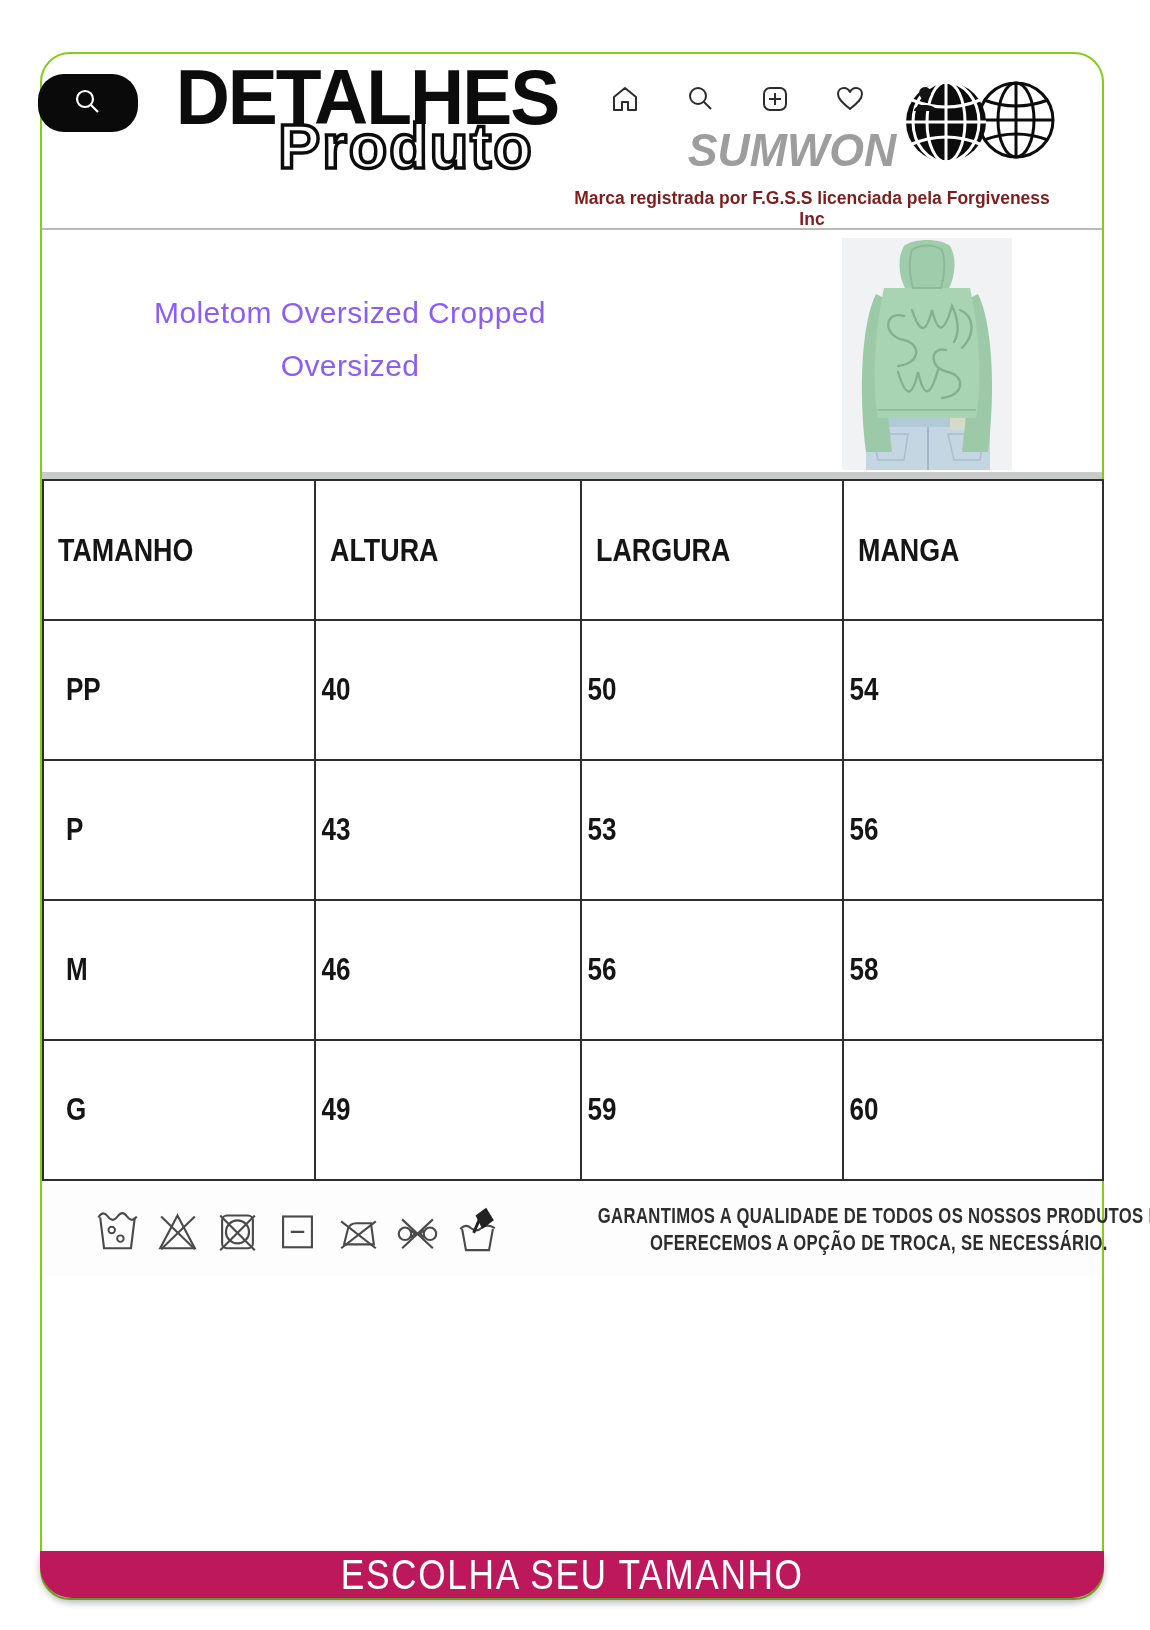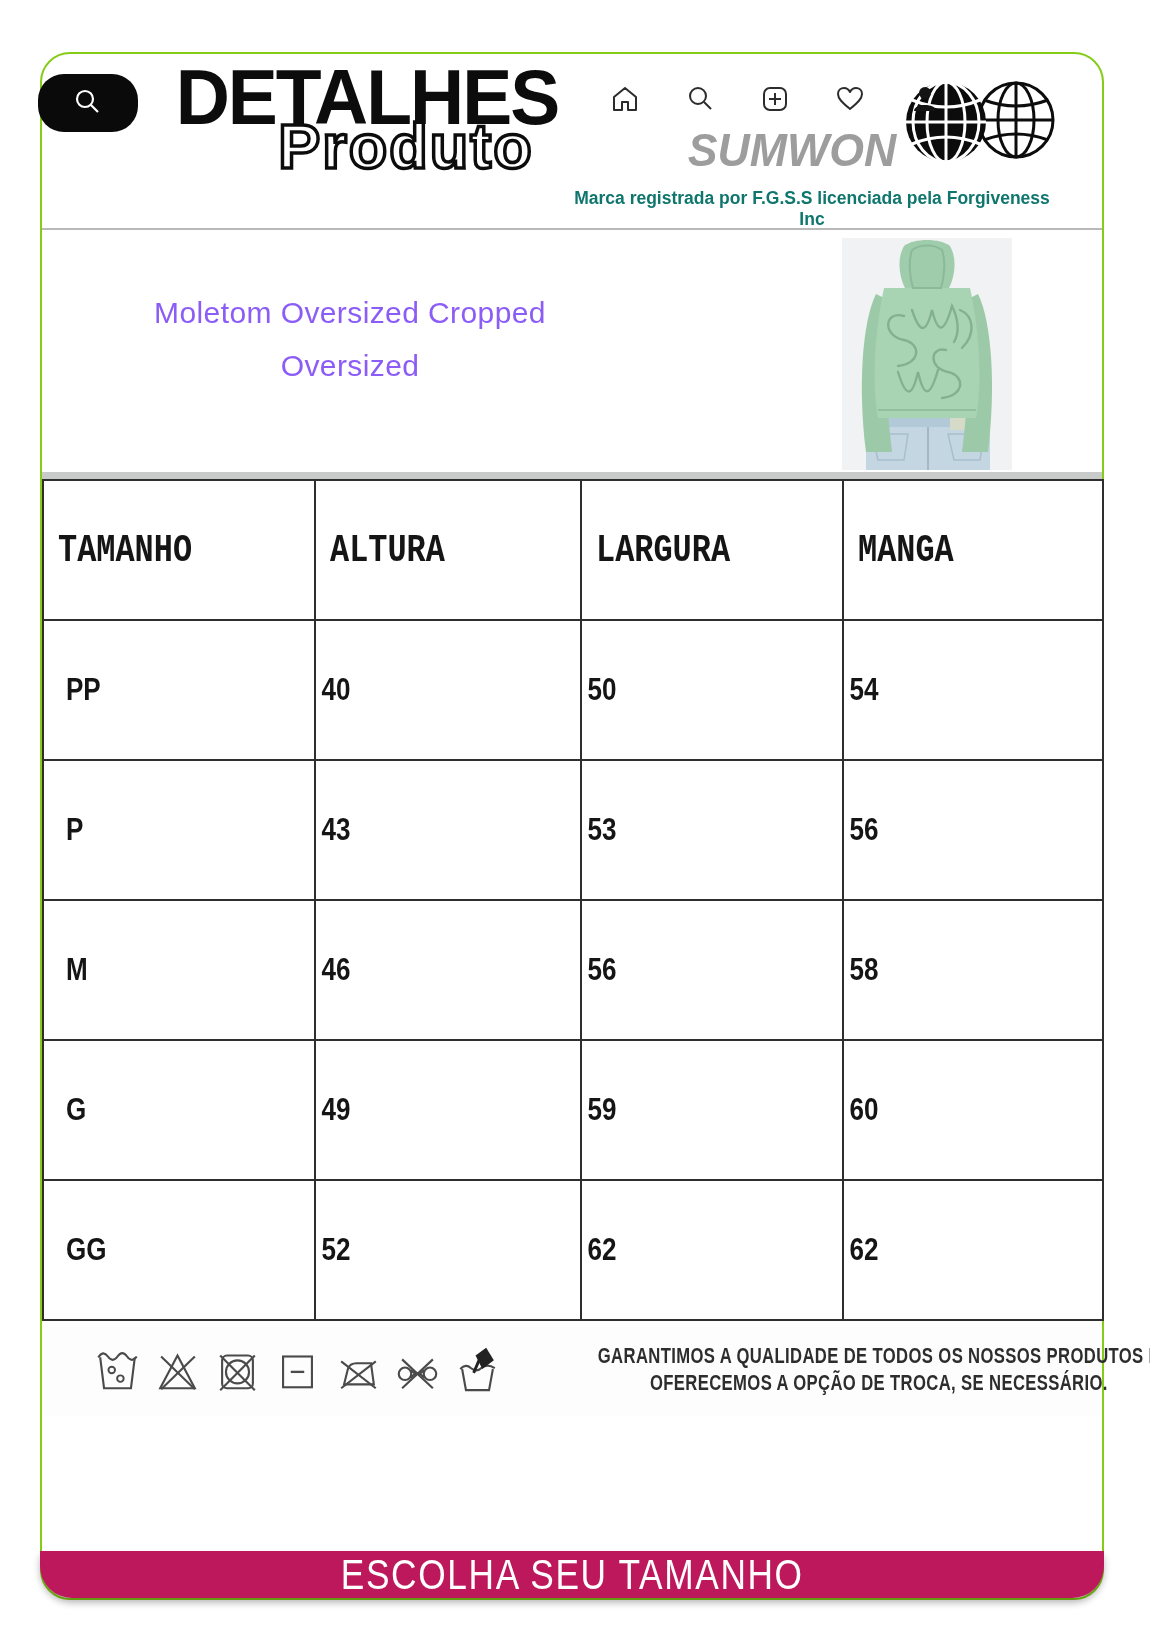--- a/index.html
+++ b/index.html
@@ -25,37 +25,37 @@
 
   .nav-row { position: absolute; left: 568px; top: 30px; width: 330px; display: flex; justify-content: space-between; z-index:4; }
   .nav-ic { width: 30px; height: 30px; cursor: pointer; }
 
   .globes { position: absolute; right: 46px; top: 26px; z-index: 3; }
 
   .brand-name { position: absolute; left: 560px; top: 72px; width: 380px; text-align: center;
                 font-size: 47px; font-weight: 800; font-style: italic; color: #9d9d9d;
                 letter-spacing: 0px; transform: scaleX(0.95); line-height: 1.0; }
   .trademark { position: absolute; left: 520px; top: 134px; width: 500px; text-align: center;
-               font-size: 17.5px; font-weight: 700; color: #0f766e; letter-spacing: 0px; }
+               font-size: 17.5px; font-weight: 700; color: #7f1d1d; letter-spacing: 0px; }
 
   
   .product-sec { position: relative; height: 242px; background: #fff; }
   .product-title { position: absolute; left: 28px; top: 56px; width: 560px; text-align: center;
                    font-size: 30px; font-weight: 400; color: #8b5cf6; line-height: 53px; letter-spacing: 0.4px; }
   .product-photo { position: absolute; left: 800px; top: 8px; width: 170px; height: 232px; }
 
   .gray-band { height: 7px; background: #c9cbcb; }
 
   
   table.size-table { width: 100%; border-collapse: collapse; table-layout: fixed; }
   .size-table col.c1 { width: 272px; } .size-table col.c2 { width: 266px; }
   .size-table col.c3 { width: 262px; } .size-table col.c4 { width: 260px; }
   .size-table th, .size-table td { border: 2px solid #2e2e2e; height: 140px; vertical-align: middle;
                                    font-weight: 700; color: #151515; background:#fff; }
-  .size-table th { font-size: 38px; text-align: left; padding-left: 14px; font-family: Liberation Mono, monospace; }
+  .size-table th { font-size: 32px; text-align: left; padding-left: 14px; }
   .size-table td.lbl { font-size: 31px; text-align: left; padding-left: 22px; }
   .size-table td.num { font-size: 31px; text-align: left; padding-right: 12px; }
   .cxl { display: inline-block; transform: scaleX(0.84); transform-origin: left center; }
   .cxr { display: inline-block; transform: scaleX(0.84); transform-origin: right center; }
 
   
   .bottom-strip { height: 95px; display: flex; align-items: center; background: #fdfdfd; }
   .care-icons { display: flex; gap: 17px; margin-left: 54px; align-items: flex-end; }
   .care-icons svg { width: 43px; height: 50px; }
   .guarantee { flex: 1; text-align: center; padding-right: 8px; }
@@ -206,26 +206,20 @@
         <td class="num"><span class="cxr">46</span></td>
         <td class="num"><span class="cxr">56</span></td>
         <td class="num"><span class="cxr">58</span></td>
       </tr>
       <tr>
         <td class="lbl"><span class="cxl">G</span></td>
         <td class="num"><span class="cxr">49</span></td>
         <td class="num"><span class="cxr">59</span></td>
         <td class="num"><span class="cxr">60</span></td>
       </tr>
-      <tr>
-        <td class="lbl"><span class="cxl">GG</span></td>
-        <td class="num"><span class="cxr">52</span></td>
-        <td class="num"><span class="cxr">62</span></td>
-        <td class="num"><span class="cxr">62</span></td>
-      </tr>
     </tbody>
       </table>
 
     <div class="bottom-strip">
       <div class="care-icons">
         <svg viewBox="0 0 44 52">
           <path d="M4 14 L8 46 L36 46 L40 14" fill="none" stroke="#4a4a4a" stroke-width="2.2"></path>
           <path d="M2 14 Q7 6 12 13 Q17 20 22 13 Q27 6 32 13 Q37 20 42 13" fill="none" stroke="#4a4a4a" stroke-width="2.2"></path>
           <circle cx="16" cy="27" r="3.4" fill="none" stroke="#4a4a4a" stroke-width="2"></circle>
           <circle cx="25" cy="36" r="3.4" fill="none" stroke="#4a4a4a" stroke-width="2"></circle>

